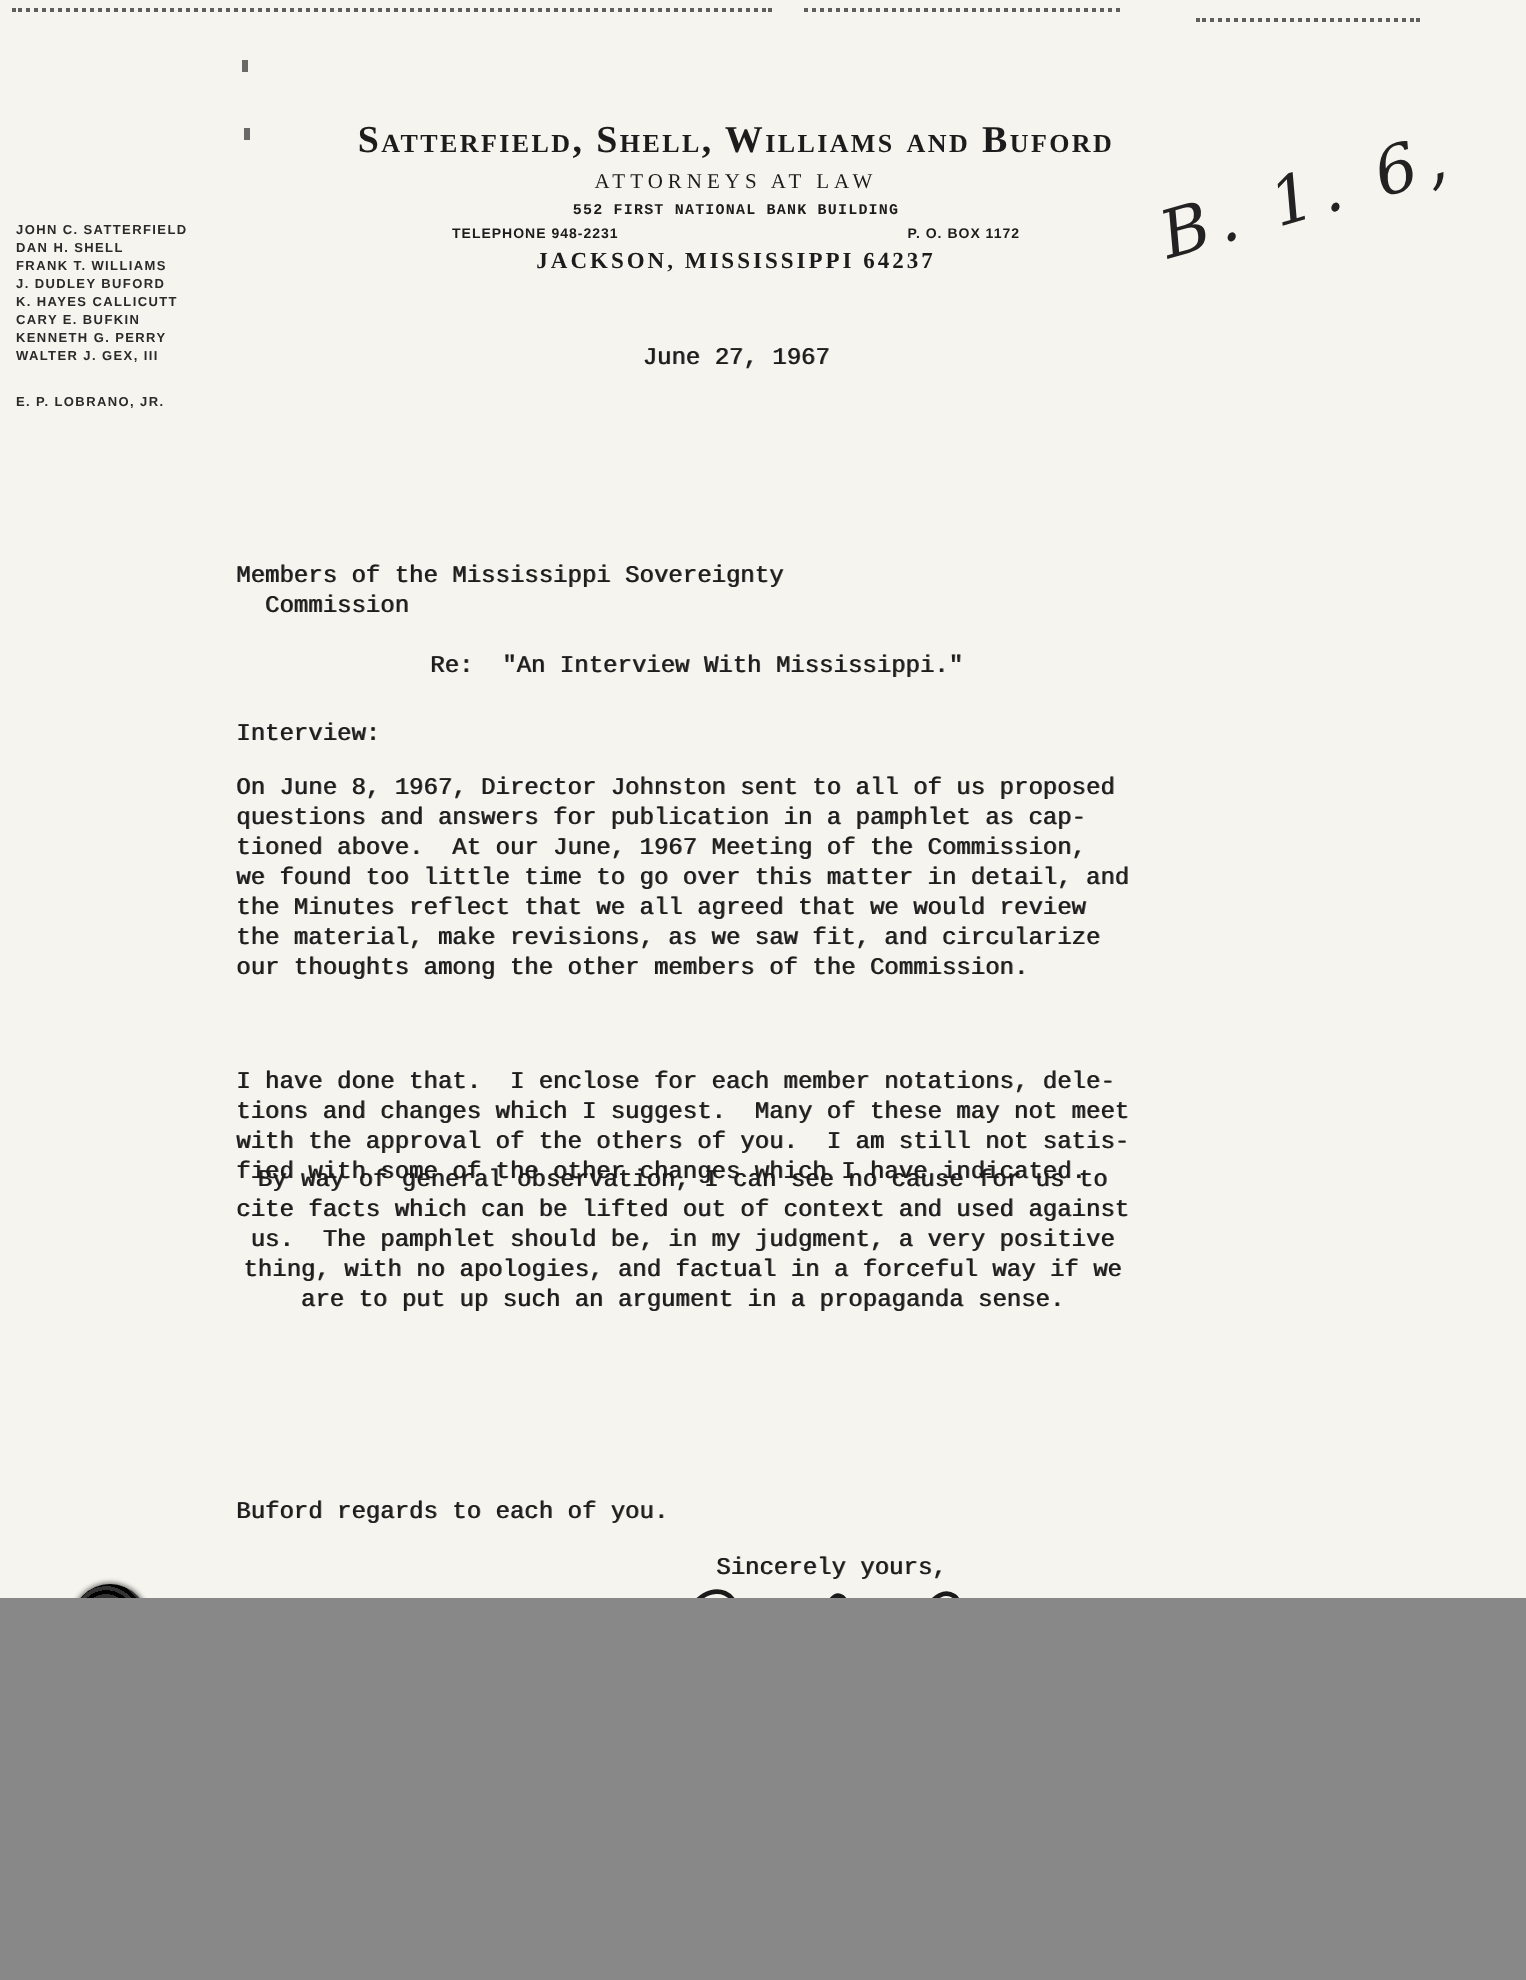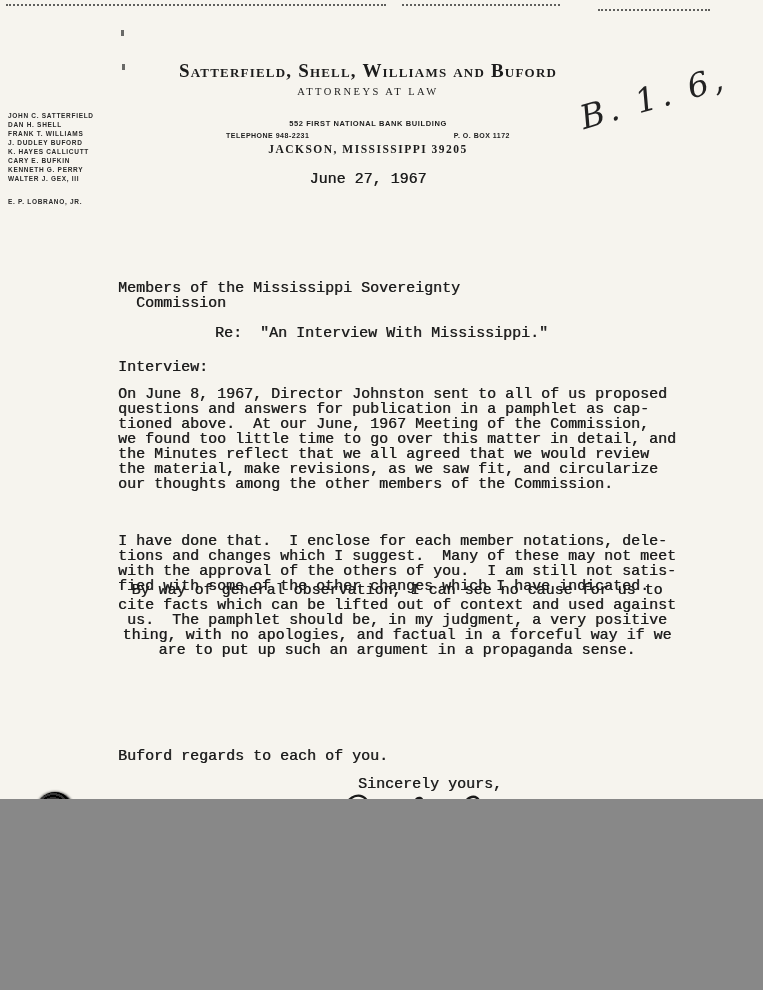--- a/index.html
+++ b/index.html
@@ -7,21 +7,21 @@
     position:relative;
     width:763px;height:799px;
     background:#f6f4ee;
     font-family:"Liberation Mono","DejaVu Sans Mono",monospace;
     color:#1c1c1c;
     overflow:hidden;
     margin:0 auto;
   }
   .abs{position:absolute;}
   .type{
-    font-size:15px;
+    font-size:12px;
     line-height:15px;
     white-space:pre;
     text-shadow:0.5px 0 0 rgba(25,25,25,0.75);
   }
   
   .dots{height:0;border-top:2px dotted #3a3a3a;opacity:.8;}
   .speck{width:3px;height:6px;background:#2e2e2e;opacity:.7;}
   
   .letterhead{left:168px;top:60px;width:400px;text-align:center;}
   .firm{
@@ -30,22 +30,22 @@
     font-size:19px;
     letter-spacing:1.2px;
     font-weight:600;
     white-space:nowrap;
   }
   .tagline{
     font-family:Liberation Serif, serif;
     font-size:10.5px;letter-spacing:2.5px;margin-top:4px;
   }
   .building{
-    font-family:Liberation Sans, sans-serif;
-    font-size:7.5px;font-weight:bold;letter-spacing:.6px;margin-top:22px;
+    font-family:Liberation Mono, monospace;
+    font-size:7.5px;font-weight:bold;letter-spacing:.6px;margin-top:5px;
   }
   .phone-row{
     display:flex;justify-content:space-between;
     padding:0 58px;margin-top:4px;
     font-family:"Liberation Sans","DejaVu Sans",sans-serif;
     font-size:7px;font-weight:bold;letter-spacing:.5px;
   }
   .city{
     font-family:"Liberation Serif","DejaVu Serif",serif;
     font-size:11.5px;letter-spacing:1.5px;margin-top:4px;font-weight:600;
@@ -91,21 +91,21 @@
   <div class="abs speck" style="left:122px;top:64px;"></div>
 
   <div class="abs letterhead">
     <div class="firm">Satterfield, Shell, Williams and Buford</div>
     <div class="tagline">ATTORNEYS AT LAW</div>
     <div class="building">552 FIRST NATIONAL BANK BUILDING</div>
     <div class="phone-row">
       <span>TELEPHONE 948-2231</span>
       <span>P. O. BOX 1172</span>
     </div>
-    <div class="city">JACKSON, MISSISSIPPI 39205</div>
+    <div class="city">JACKSON, MISSISSIPPI 64237</div>
   </div>
 
   <div class="abs attorneys">
     <span>JOHN C. SATTERFIELD</span>
     <span>DAN H. SHELL</span>
     <span>FRANK T. WILLIAMS</span>
     <span>J. DUDLEY BUFORD</span>
     <span>K. HAYES CALLICUTT</span>
     <span>CARY E. BUFKIN</span>
     <span>KENNETH G. PERRY</span>

